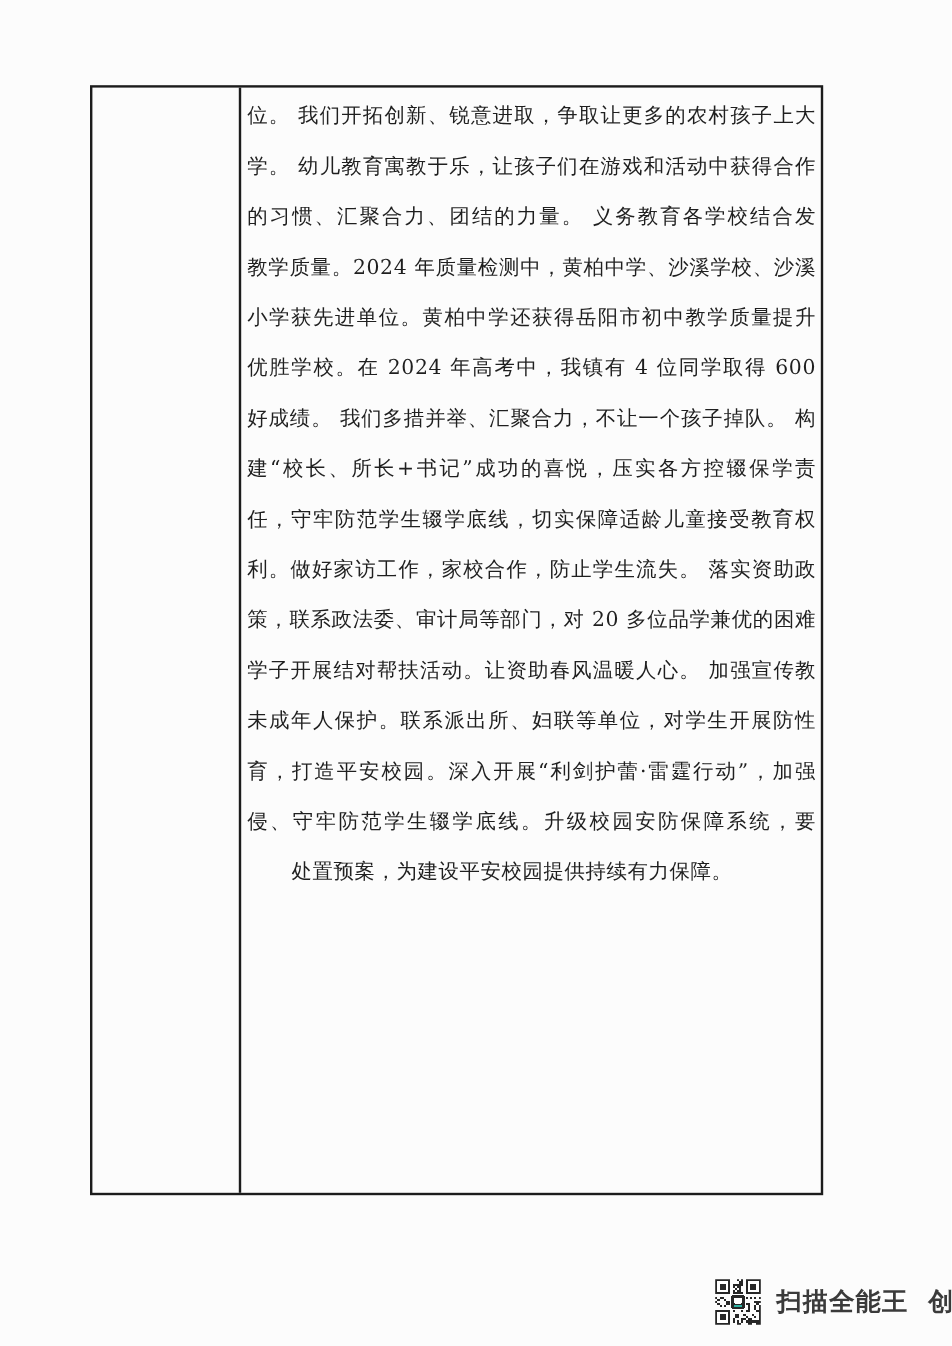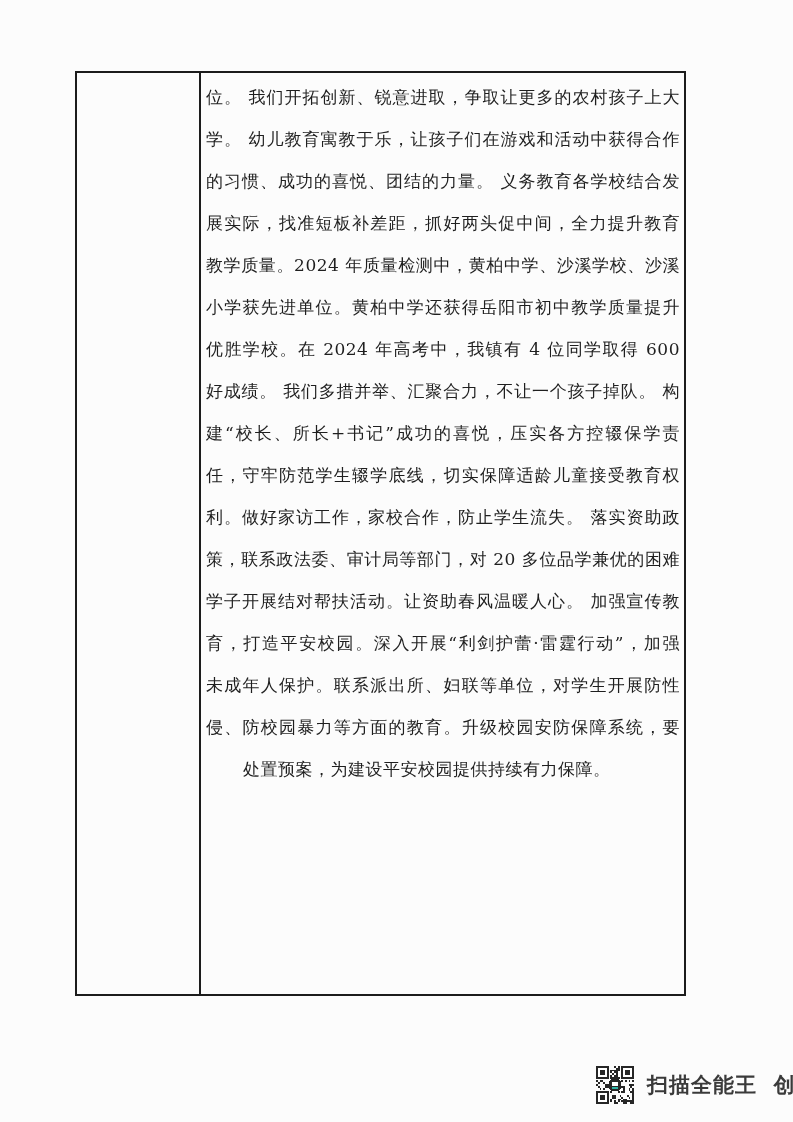--- a/index.html
+++ b/index.html
@@ -73,34 +73,33 @@
 <body>
 
 <div class="page" style="--paper: #fcfcfc; --border: #1c1c1c; --ink: #1f1f1f; --wm: #3a3a3a;">
 
   <div class="doc-table">
     <div class="col-left"></div>
     <div class="col-right">
       <div>
           <div class="line">位。 我们开拓创新、锐意进取，争取让更多的农村孩子上大</div>
           <div class="line">学。 幼儿教育寓教于乐，让孩子们在游戏和活动中获得合作</div>
-          <div class="line">的习惯、成功的喜悦、团结的力量。 义务教育各学校结合发</div>
-          <div class="line">展实际，找准短板补差距，抓好两头促中间，全力提升教育</div>
+          <div class="line">的习惯、汇聚合力、团结的力量。 义务教育各学校结合发</div>
           <div class="line">教学质量。2024 年质量检测中，黄柏中学、沙溪学校、沙溪</div>
           <div class="line">小学获先进单位。黄柏中学还获得岳阳市初中教学质量提升</div>
           <div class="line">优胜学校。在 2024 年高考中，我镇有 4 位同学取得 600 分以</div>
           <div class="line">好成绩。 我们多措并举、汇聚合力，不让一个孩子掉队。 构</div>
           <div class="line">建“校长、所长+书记”成功的喜悦，压实各方控辍保学责</div>
           <div class="line">任，守牢防范学生辍学底线，切实保障适龄儿童接受教育权</div>
           <div class="line">利。做好家访工作，家校合作，防止学生流失。 落实资助政</div>
           <div class="line">策，联系政法委、审计局等部门，对 20 多位品学兼优的困难</div>
           <div class="line">学子开展结对帮扶活动。让资助春风温暖人心。 加强宣传教</div>
+          <div class="line">未成年人保护。联系派出所、妇联等单位，对学生开展防性</div>
           <div class="line">育，打造平安校园。深入开展“利剑护蕾·雷霆行动”，加强</div>
-          <div class="line">未成年人保护。联系派出所、妇联等单位，对学生开展防性</div>
-          <div class="line">侵、防校园暴力等方面的教育。升级校园安防保障系统，要</div>
+          <div class="line">侵、守牢防范学生辍学底线。升级校园安防保障系统，要</div>
           <div class="line last">处置预案，为建设平安校园提供持续有力保障。</div>
         </div>
     </div>
   </div>
 
   <div class="footer">
     <svg class="qr" viewBox="0 0 21 21" shape-rendering="crispEdges">
         <rect x="0" y="0" width="7" height="7" fill="#262626"></rect>
         <rect x="1" y="1" width="5" height="5" fill="#ffffff"></rect>
         <rect x="2" y="2" width="3" height="3" fill="#262626"></rect>

